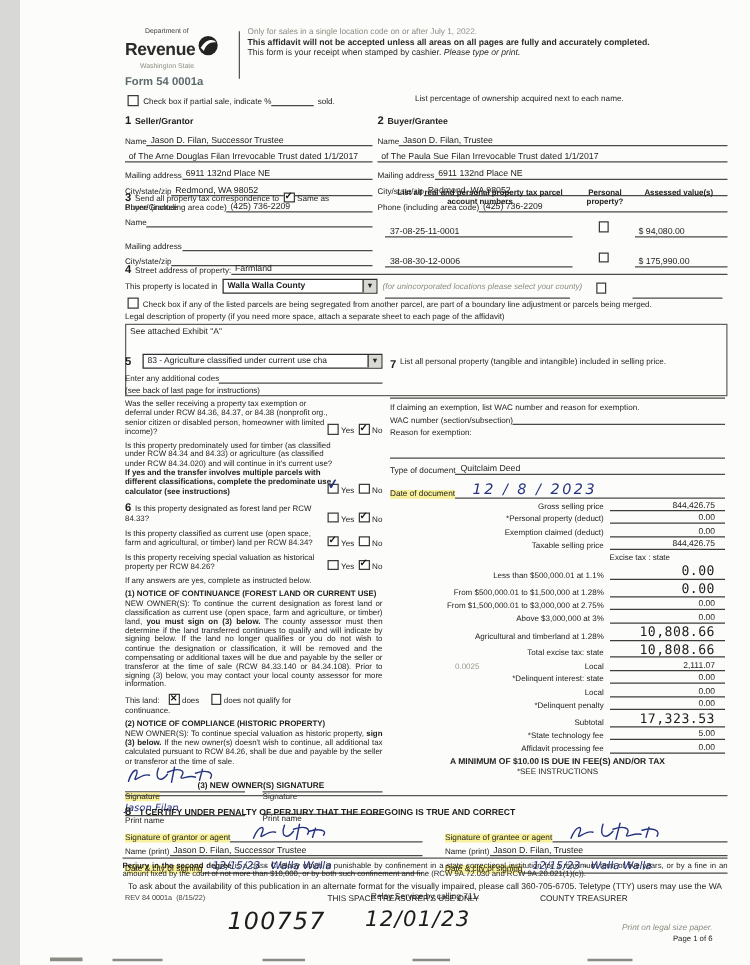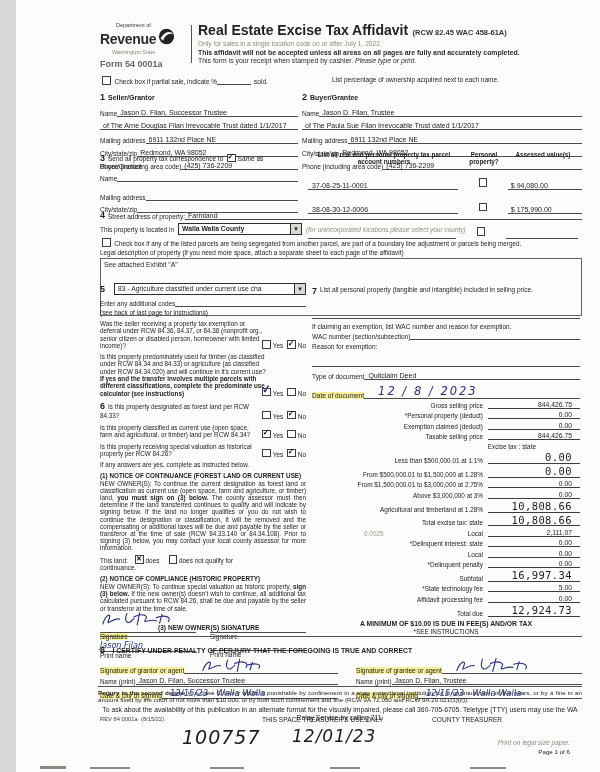--- a/index.html
+++ b/index.html
@@ -59,24 +59,20 @@
               <path d="M3 12 C8 4,14 3,18 7 C12 6,8 9,6 15 Z" fill="#fff"></path>
             </svg>
         </span>
       </div>
       <div style="font-size:5.5px;color:#8a8a82;margin-left:12px;">Washington State</div>
       <div style="font-size:9px;font-weight:bold;color:#5d6a6d;margin-top:4px;">Form 54 0001a</div>
     </div>
   </div>
   <div class="abs" style="left:191px;top:25px;width:1px;height:38px;background:#55554f;"></div>
   <div class="abs" style="left:198px;top:21px;width:384px;">
-    <div>
-      <span style="font-size:14px;font-weight:bold;color:#222220;">Real Estate Excise Tax Affidavit</span>
-      <span style="font-size:7.5px;font-weight:bold;color:#333;">(RCW 82.45 WAC 458-61A)</span>
-    </div>
     <div style="font-size:6.6px;color:#8d8d84;margin-top:1px;">Only for sales in a single location code on or after July 1, 2022.</div>
     <div style="font-size:6.9px;font-weight:bold;color:#2c2c2a;margin-top:1.5px;">This affidavit will not be accepted unless all areas on all pages are fully and accurately completed.</div>
     <div style="font-size:6.9px;color:#2c2c2a;margin-top:1.5px;">
       <span>This form is your receipt when stamped by cashier.</span>
       <span class="it">Please type or print.</span>
     </div>
   </div>
 
   <div class="abs" style="left:100px;top:76px;width:230px;font-size:6.5px;display:flex;align-items:flex-end;">
     <span class="cb"></span>
@@ -359,33 +355,29 @@
     <div class="trow">
         <span class="tl">Local</span>
         <span class="tv">0.00</span>
       </div>
     <div class="trow">
         <span class="tl">*Delinquent penalty</span>
         <span class="tv">0.00</span>
       </div>
     <div class="trow bigv">
         <span class="tl">Subtotal</span>
-        <span class="tv">16,997.34</span>
+        <span class="tv">17,323.53</span>
       </div>
     <div class="trow">
         <span class="tl">*State technology fee</span>
         <span class="tv">5.00</span>
       </div>
     <div class="trow">
         <span class="tl">Affidavit processing fee</span>
         <span class="tv">0.00</span>
-      </div>
-    <div class="trow bigv">
-        <span class="tl">Total due</span>
-        <span class="tv">12,924.73</span>
       </div>
     <div class="b" style="text-align:center;font-size:6.8px;margin-top:3px;">A MINIMUM OF $10.00 IS DUE IN FEE(S) AND/OR TAX</div>
     <div style="text-align:center;font-size:6.4px;margin-top:1px;">*SEE INSTRUCTIONS</div>
   </div>
 
   <div class="abs" style="left:100px;top:636px;width:482px;border-top:1px solid #55554f;padding-top:2px;">
     <div><span class="secnum">8</span>
       <span class="b" style="font-size:6.9px;">I CERTIFY UNDER PENALTY OF PERJURY THAT THE FOREGOING IS TRUE AND CORRECT</span></div>
     <div style="display:flex;gap:18px;margin-top:3px;">
       <div style="width:238px;">

